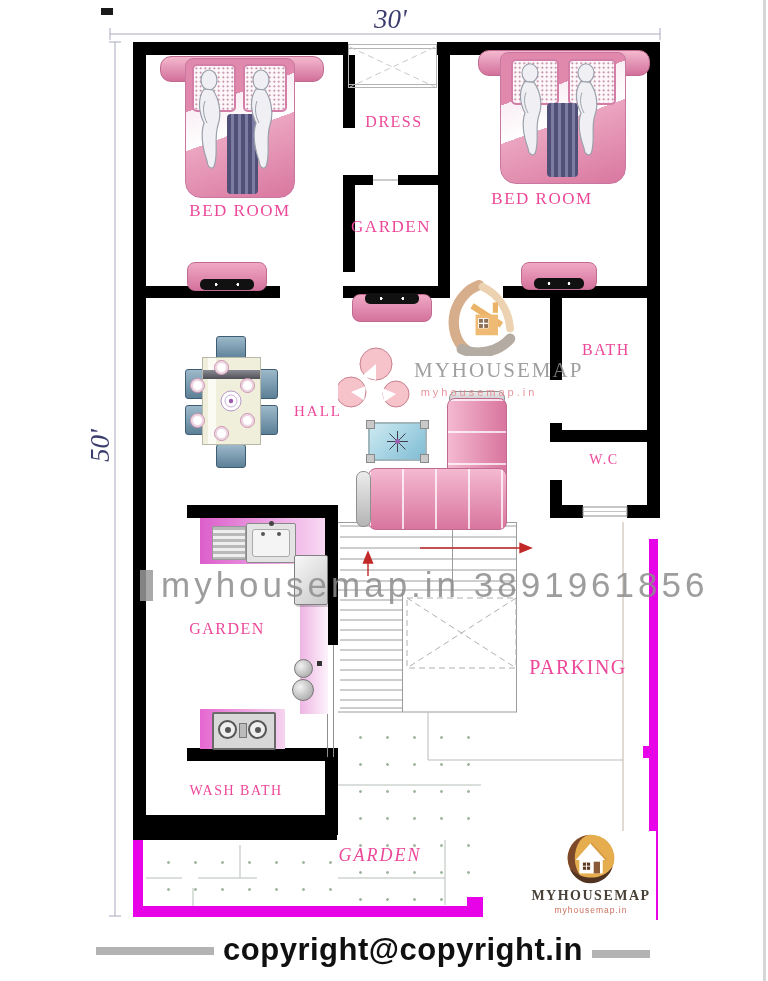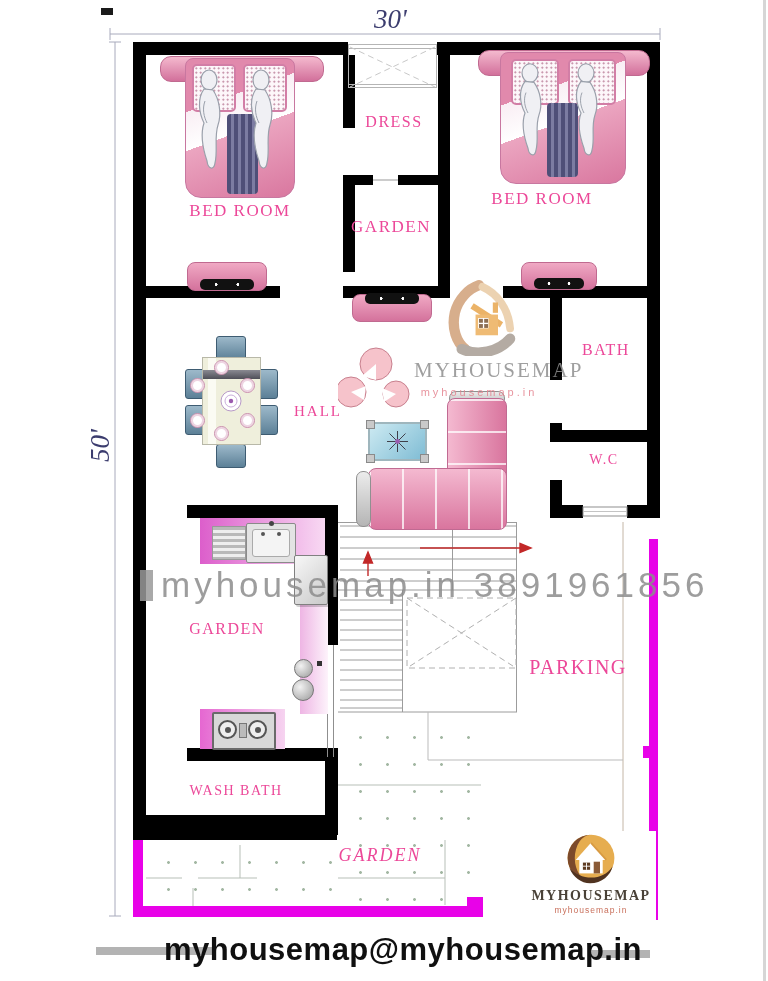--- a/index.html
+++ b/index.html
@@ -368,15 +368,15 @@
       <line x1="25" y1="34" x2="25" y2="42" stroke="#fff"></line>
       <line x1="21" y1="38" x2="29" y2="38" stroke="#fff"></line>
       <rect x="33" y="33" width="7" height="13" fill="#8a5a36"></rect>
     </svg>
     <div class="brand">MYHOUSEMAP</div>
     <div class="site">myhousemap.in</div>
   </div>
 
   <div class="graybar" style="left:96px;top:947px;width:118px;height:8px;"></div>
   <div class="graybar" style="left:592px;top:950px;width:58px;height:8px;"></div>
-  <div class="copyline">myhousemap@myhousemap.in</div>
+  <div class="copyline">copyright@copyright.in</div>
 
 </div>
 
 </body></html>

